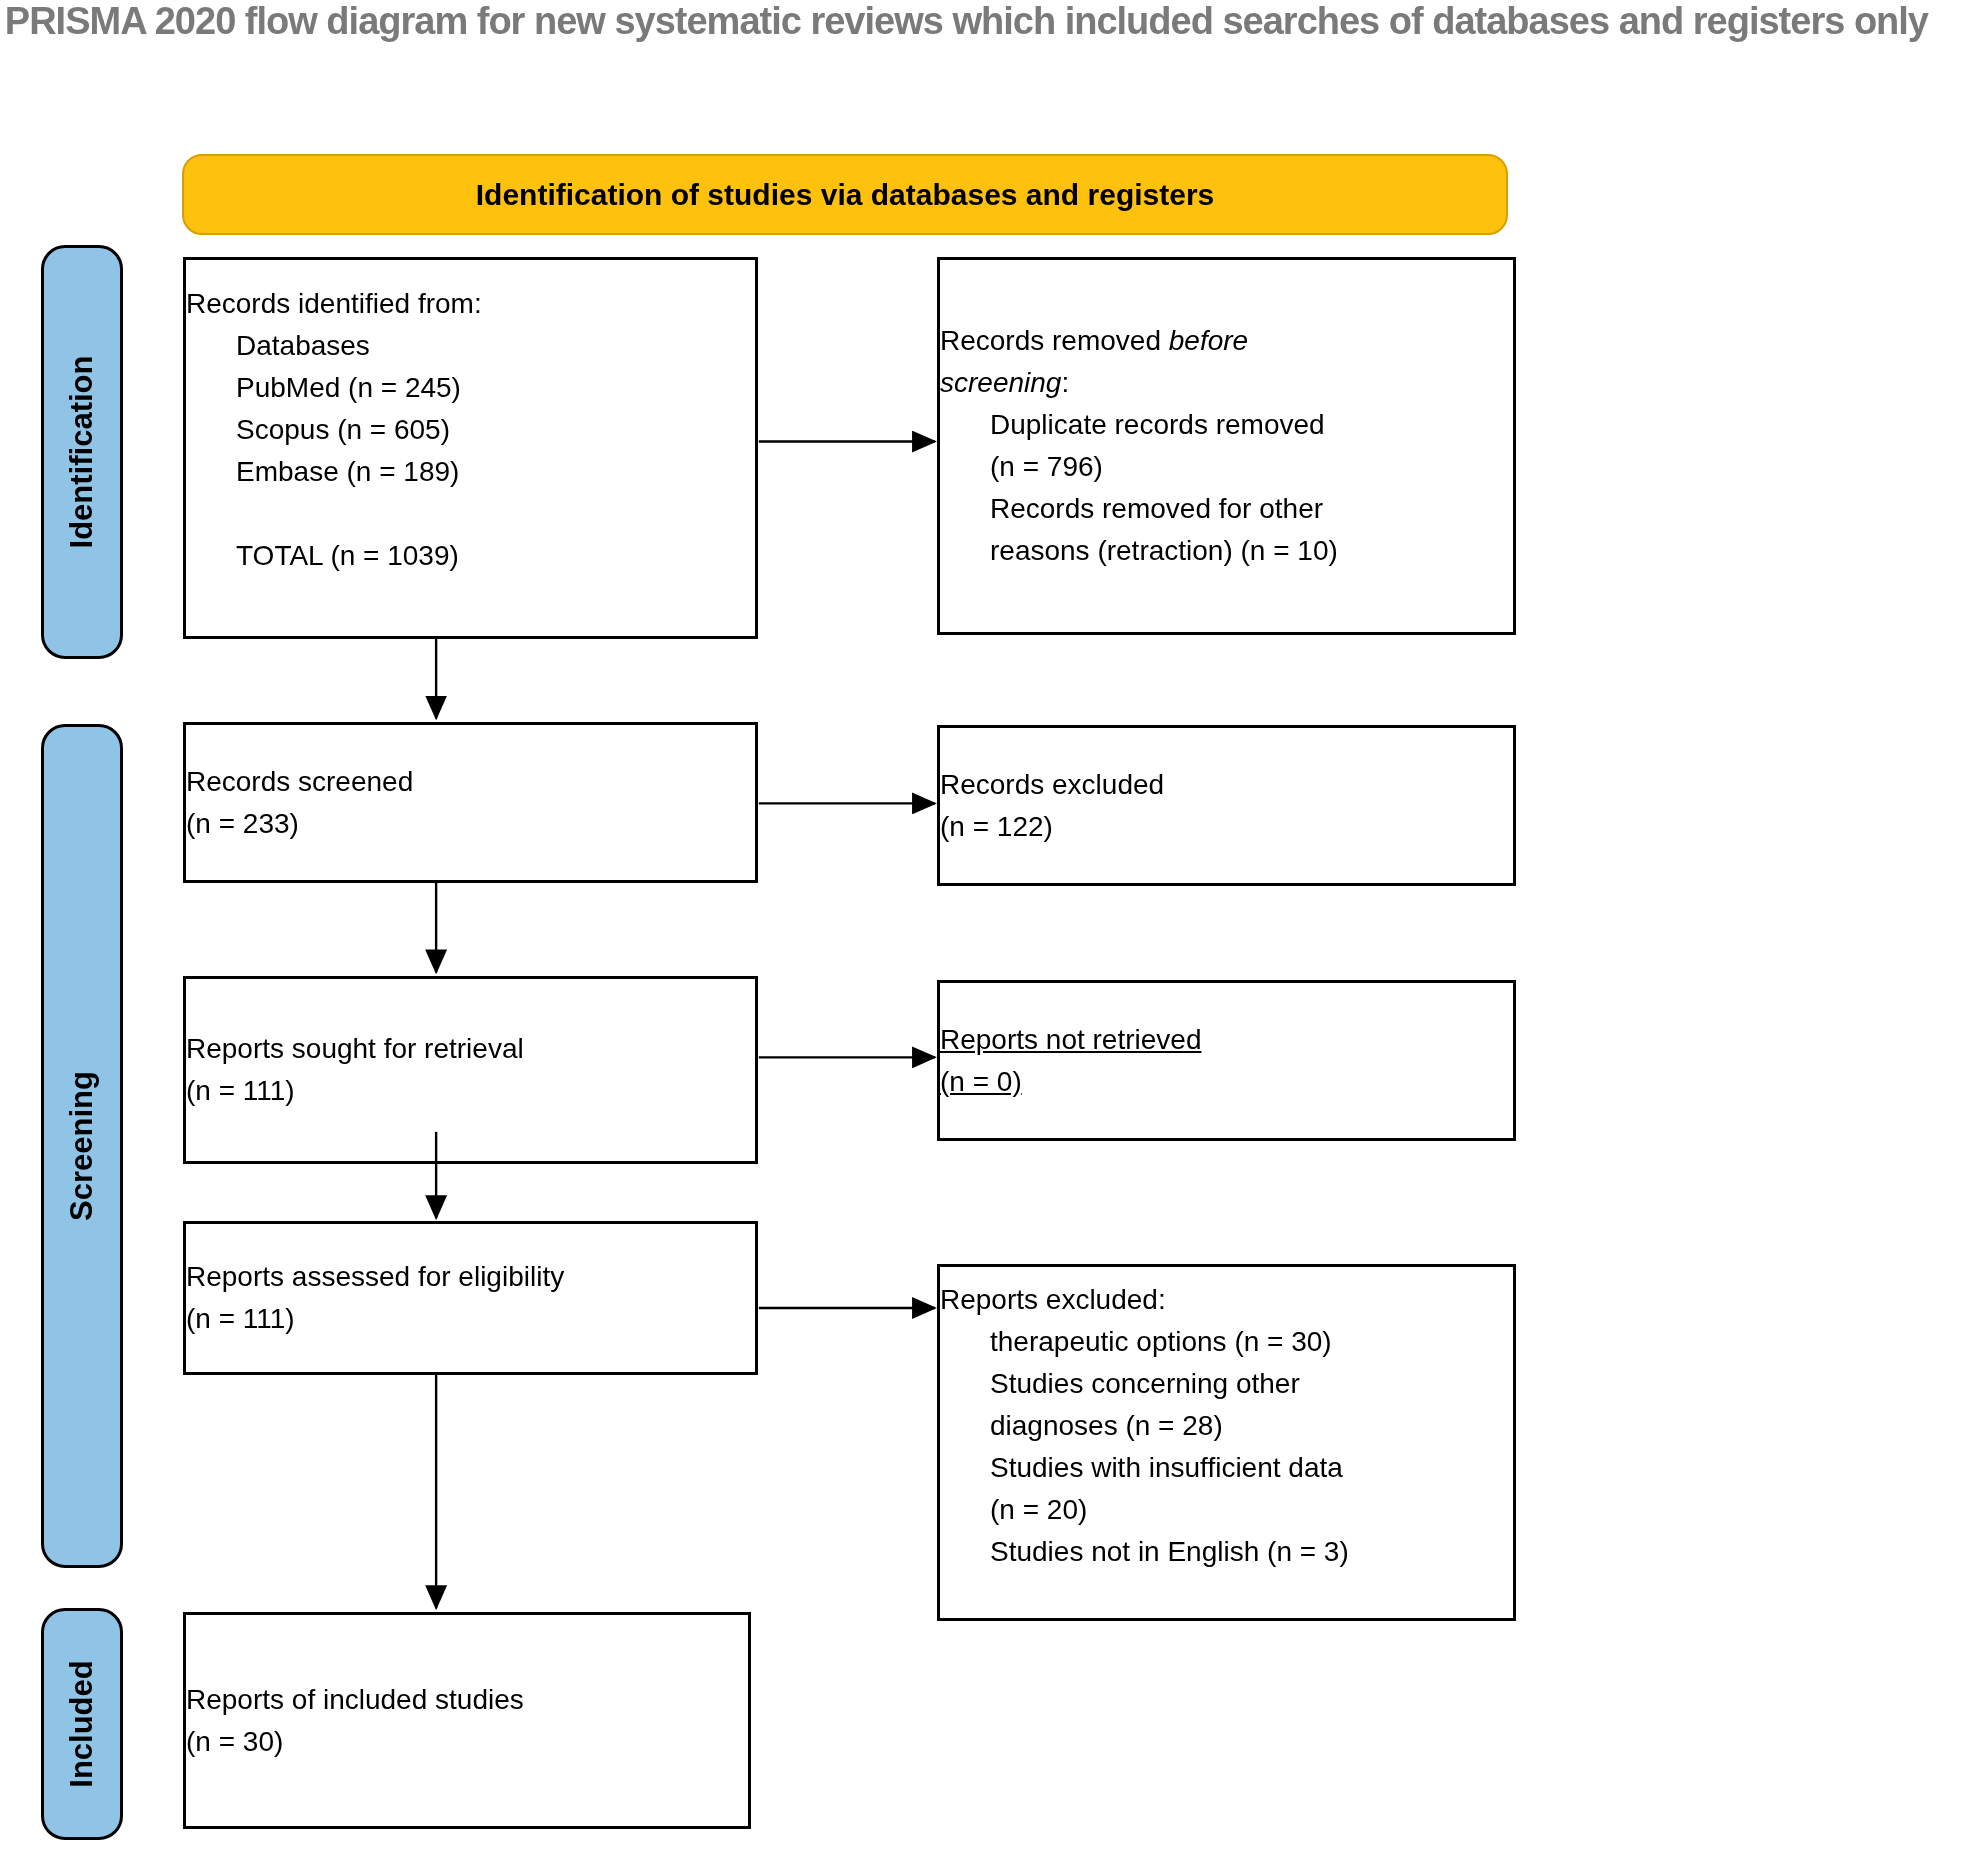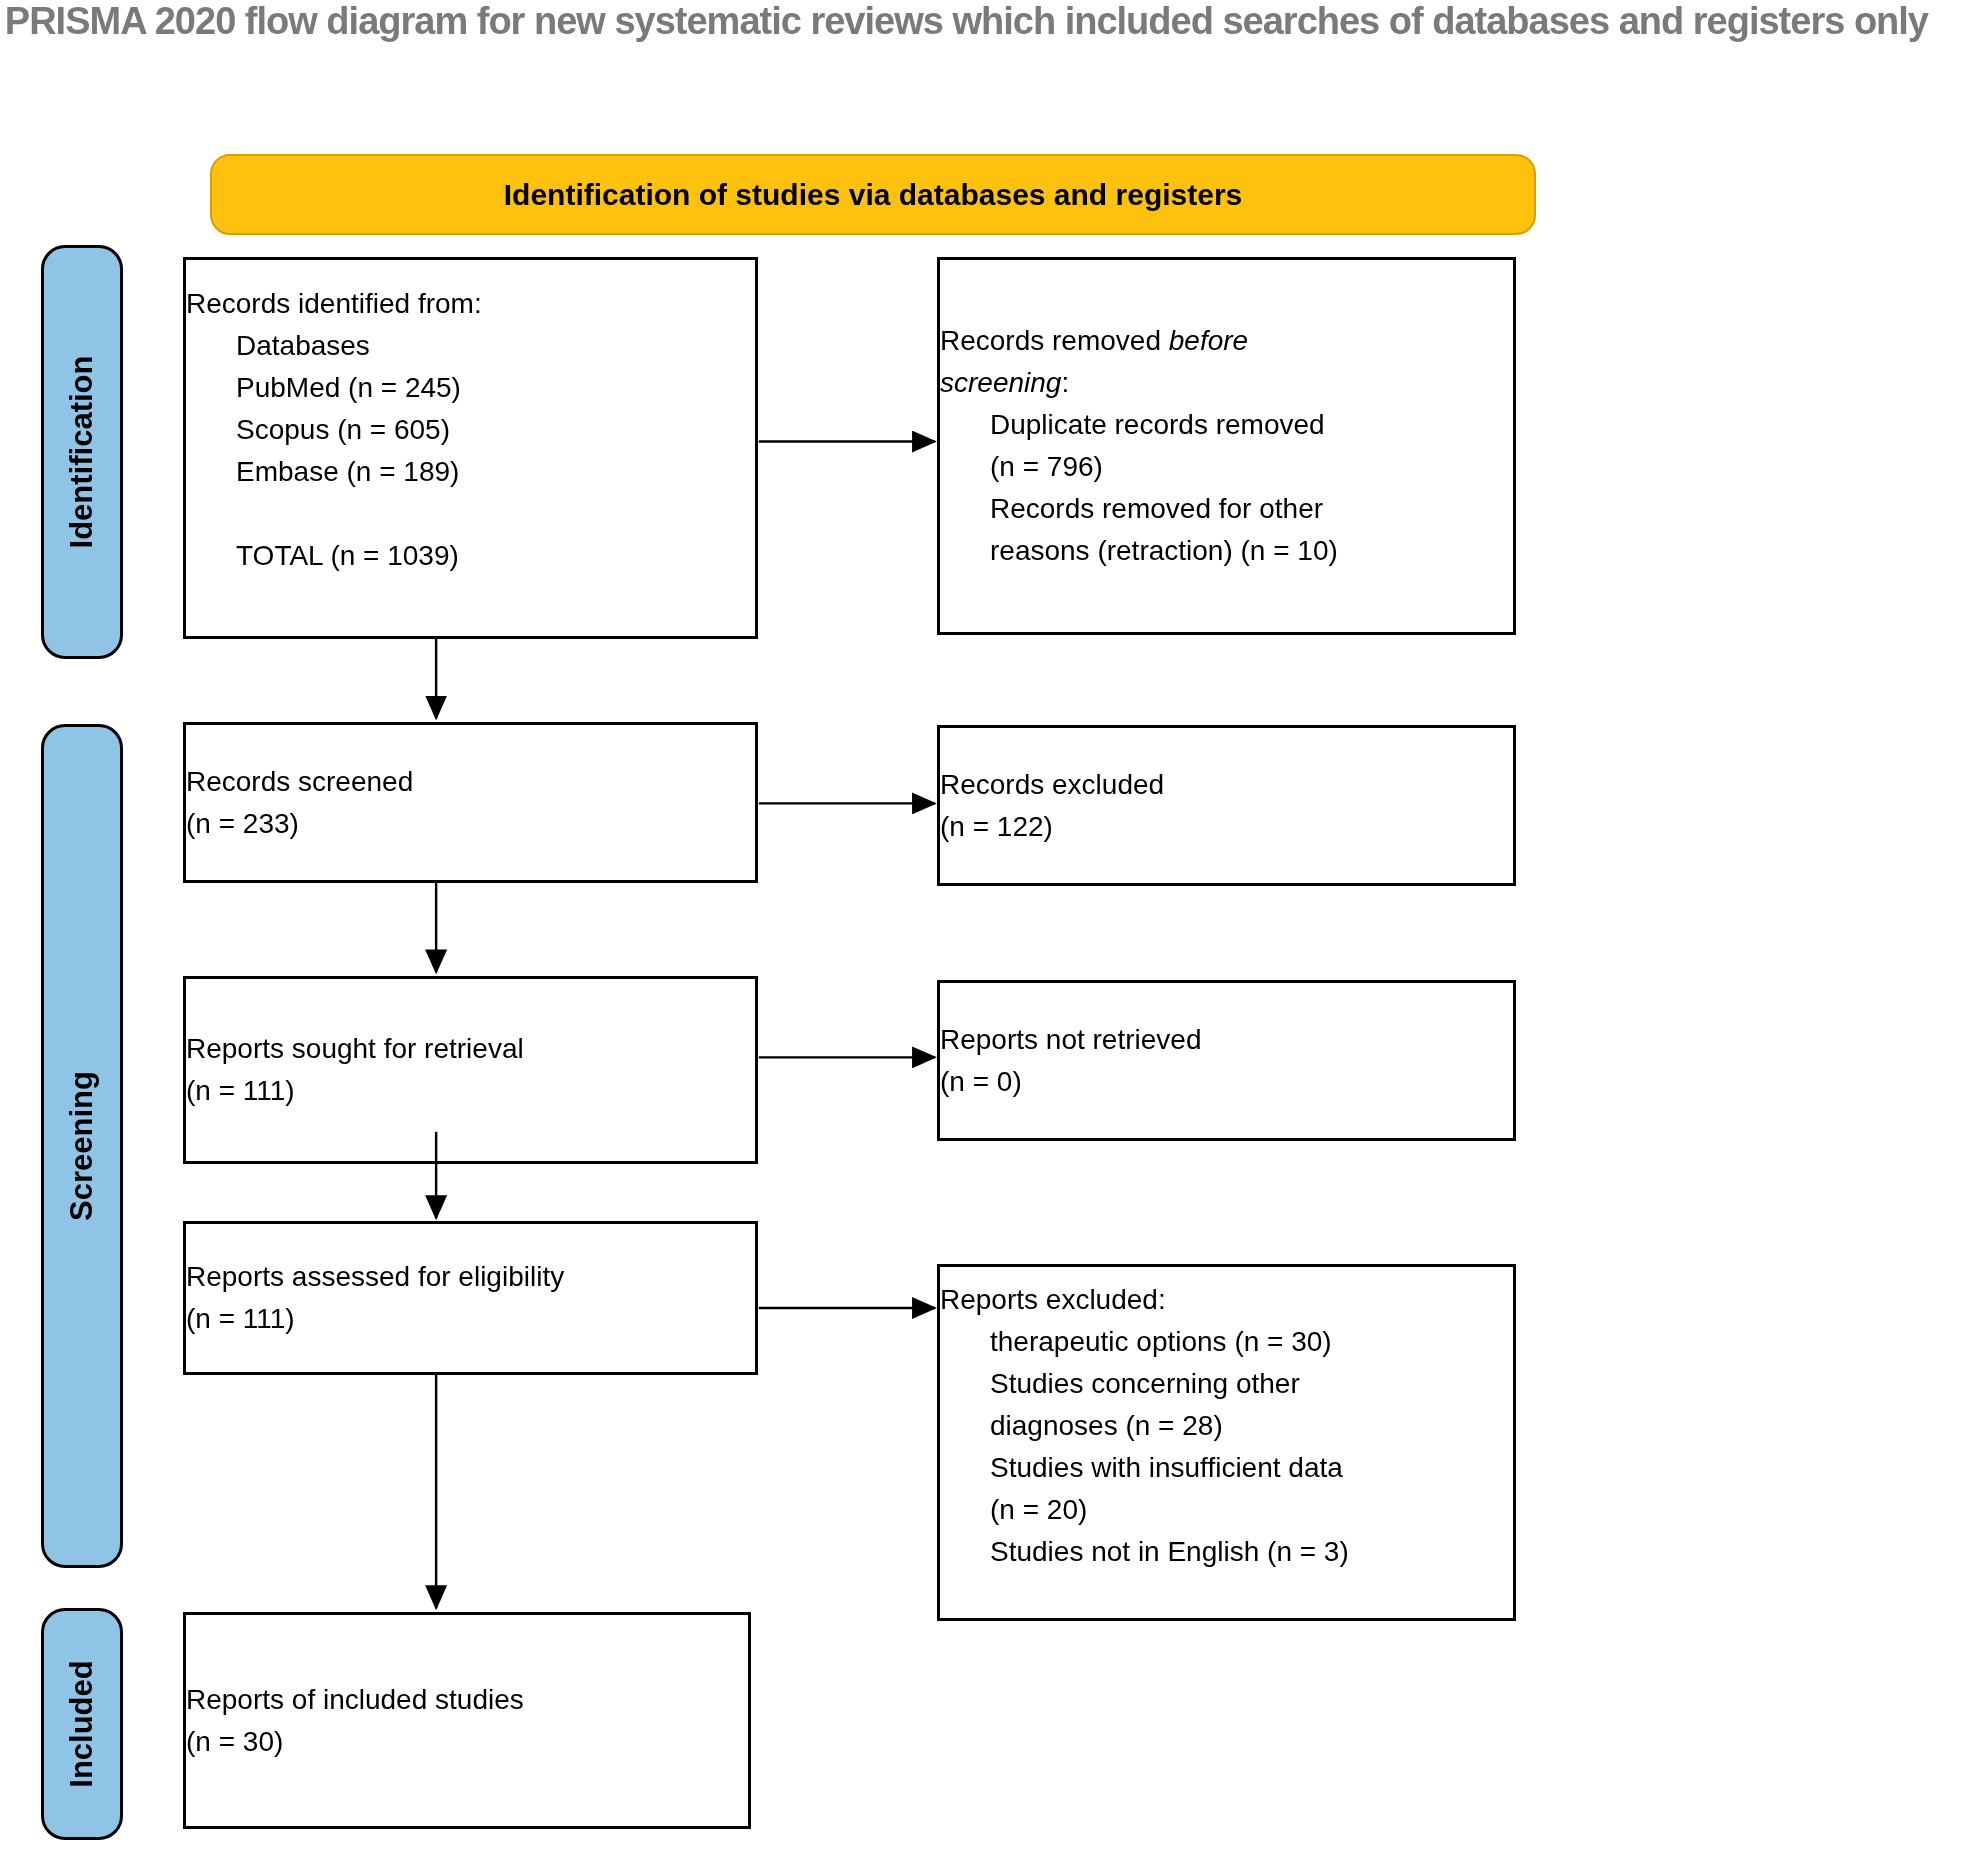--- a/index.html
+++ b/index.html
@@ -13,21 +13,21 @@
   }
   .page-title{
     position:absolute; left:4.8px; top:0; white-space:nowrap;
     font-size:38px; font-weight:bold; letter-spacing:-1px; color:var(--title-text);
   }
   .banner{
     position:absolute; left:182px; top:154px; width:1326px; height:81px;
     background:var(--banner-fill); border:2.9px solid var(--banner-border);
     border-radius:20px; box-sizing:border-box;
     display:flex; align-items:center; justify-content:center;
-    font-size:30px; font-weight:bold;margin-left:28px;
+    font-size:30px; font-weight:bold;
   }
   .side{
     position:absolute; left:41px; width:82px;
     background:var(--sidebar-fill); border:3.3px solid var(--box-border);
     border-radius:24px; box-sizing:border-box;
     display:flex; align-items:center; justify-content:center; overflow:visible;
   }
   .side .vtxt{
     transform:rotate(-90deg); white-space:nowrap;
     font-size:31px; font-weight:bold;
@@ -111,21 +111,21 @@
         <div class="line indent-1"><span>Records removed for other</span></div>
         <div class="line indent-1"><span>reasons (retraction) (n = 10)</span></div>
       </div>
     </div>
   <div class="box vcenter" style="left:937px; top:725px; width:579px; height:161px;">
       <div>
         <div class="line indent-0"><span>Records excluded</span></div>
         <div class="line indent-0"><span>(n = 122)</span></div>
       </div>
     </div>
-  <div class="box vcenter" style="left:937px; top:980px; width:579px; height:161px;">
+  <div class="box vcenter" style="left:937px; top:980px; width:579px; height:161px;text-decoration:underline;">
       <div>
         <div class="line indent-0"><span>Reports not retrieved</span></div>
         <div class="line indent-0"><span>(n = 0)</span></div>
       </div>
     </div>
   <div class="box vtop-2" style="left:937px; top:1220px; width:579px; height:357px;">
       <div>
         <div class="line indent-0"><span>Reports excluded:</span></div>
         <div class="line indent-1"><span>therapeutic options (n = 30)</span></div>
         <div class="line indent-1"><span>Studies concerning other</span></div>

